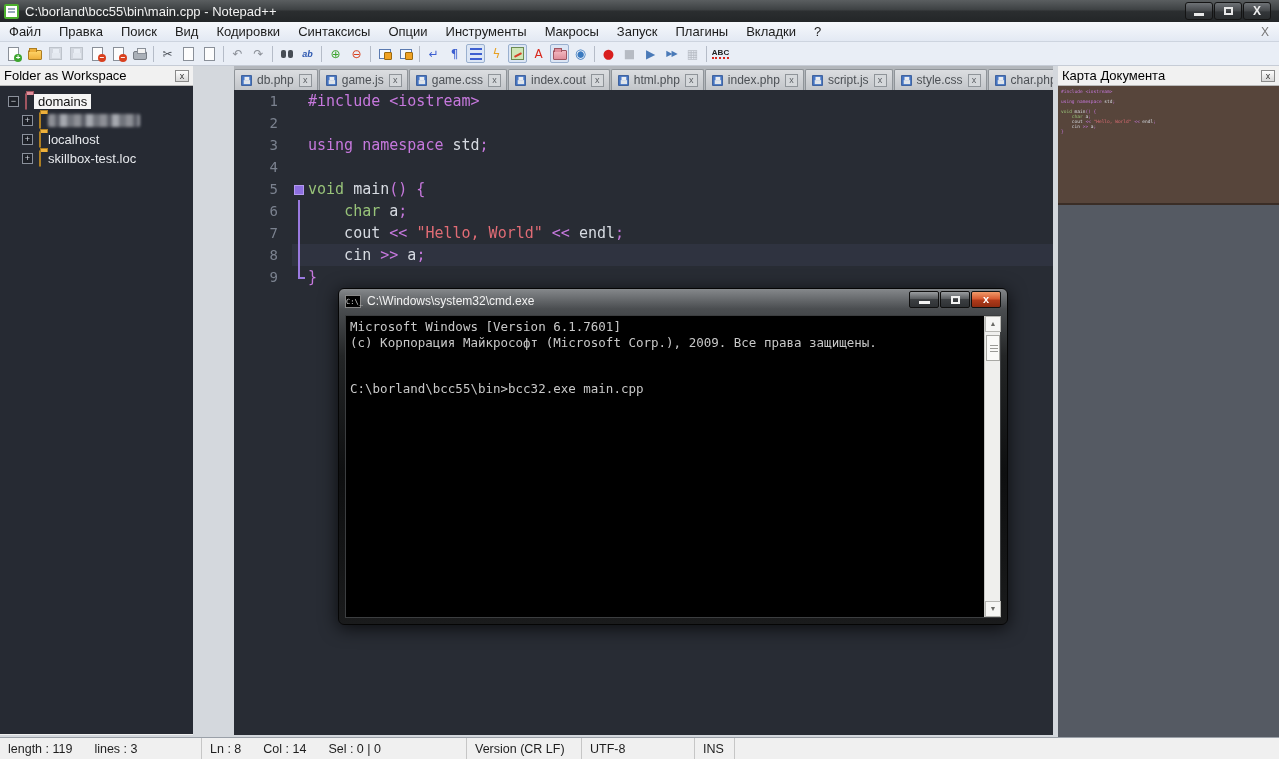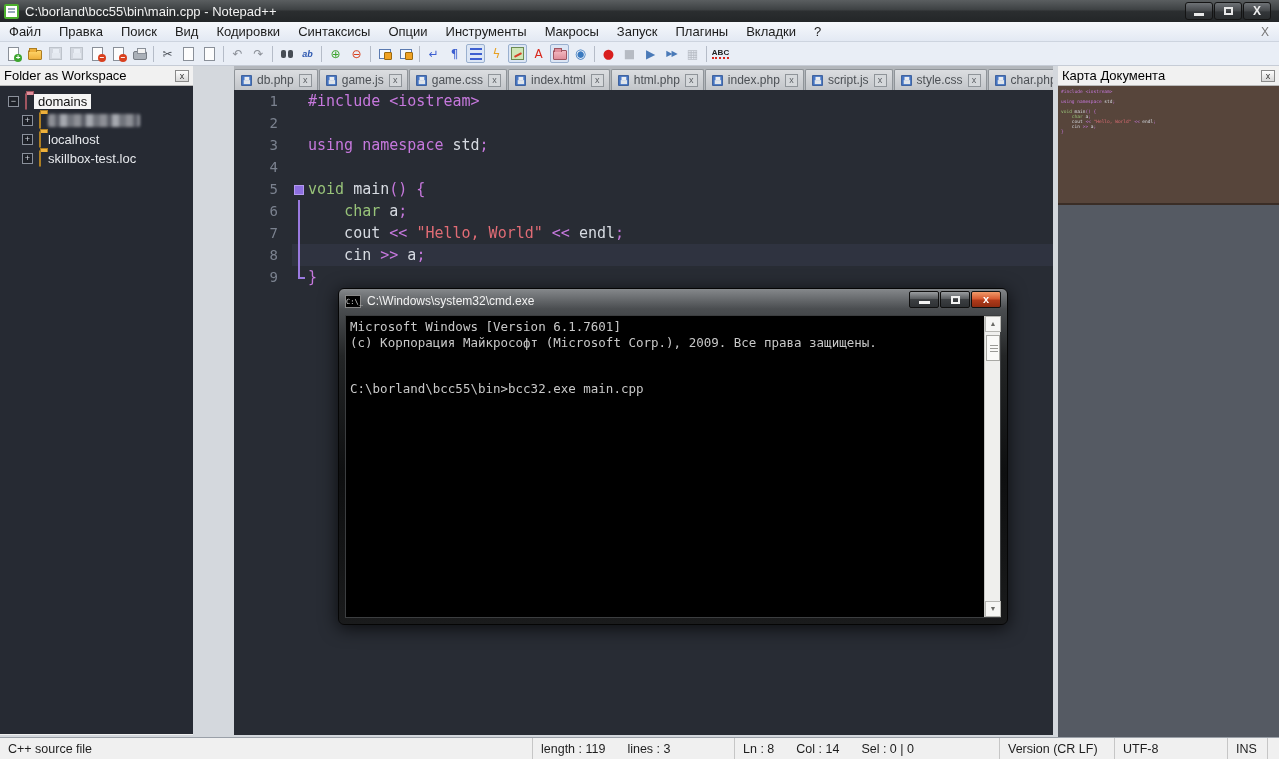--- a/index.html
+++ b/index.html
@@ -369,21 +369,21 @@
           <span class="tab-label">game.js</span>
           <span class="tab-close">x</span>
         </span>
         <span class="tab">
           <span class="shape-floppy"></span>
           <span class="tab-label">game.css</span>
           <span class="tab-close">x</span>
         </span>
         <span class="tab">
           <span class="shape-floppy"></span>
-          <span class="tab-label">index.html</span>
+          <span class="tab-label">index.cout</span>
           <span class="tab-close">x</span>
         </span>
         <span class="tab">
           <span class="shape-floppy"></span>
           <span class="tab-label">html.php</span>
           <span class="tab-close">x</span>
         </span>
         <span class="tab">
           <span class="shape-floppy"></span>
           <span class="tab-label">index.php</span>
@@ -470,21 +470,20 @@
           <div class="mm-line"><span style="color: rgb(215, 219, 226);">    </span><span style="color: rgb(152, 195, 121);">char</span><span style="color: rgb(215, 219, 226);"> a</span><span style="color: rgb(198, 120, 221);">;</span></div>
           <div class="mm-line"><span style="color: rgb(215, 219, 226);">    cout </span><span style="color: rgb(198, 120, 221);">&lt;&lt; </span><span style="color: rgb(224, 108, 117);">"Hello, World"</span><span style="color: rgb(215, 219, 226);"> </span><span style="color: rgb(198, 120, 221);">&lt;&lt; </span><span style="color: rgb(215, 219, 226);">endl</span><span style="color: rgb(198, 120, 221);">;</span></div>
           <div class="mm-line"><span style="color: rgb(215, 219, 226);">    cin </span><span style="color: rgb(198, 120, 221);">&gt;&gt; </span><span style="color: rgb(215, 219, 226);">a</span><span style="color: rgb(198, 120, 221);">;</span></div>
           <div class="mm-line"><span style="color: rgb(198, 120, 221);">}</span></div>
         </div>
     </div>
   </div>
 </div>
 
 <div class="statusbar">
-  <div class="sb-sec sb-1">C++ source file</div>
   <div class="sb-sec sb-2">
     <span class="sb-gap">length : 119</span>
     <span>lines : 3</span>
   </div>
   <div class="sb-sec sb-3">
     <span class="sb-gap">Ln : 8</span>
     <span class="sb-gap">Col : 14</span>
     <span>Sel : 0 | 0</span>
   </div>
   <div class="sb-sec sb-4">Version (CR LF)</div>

